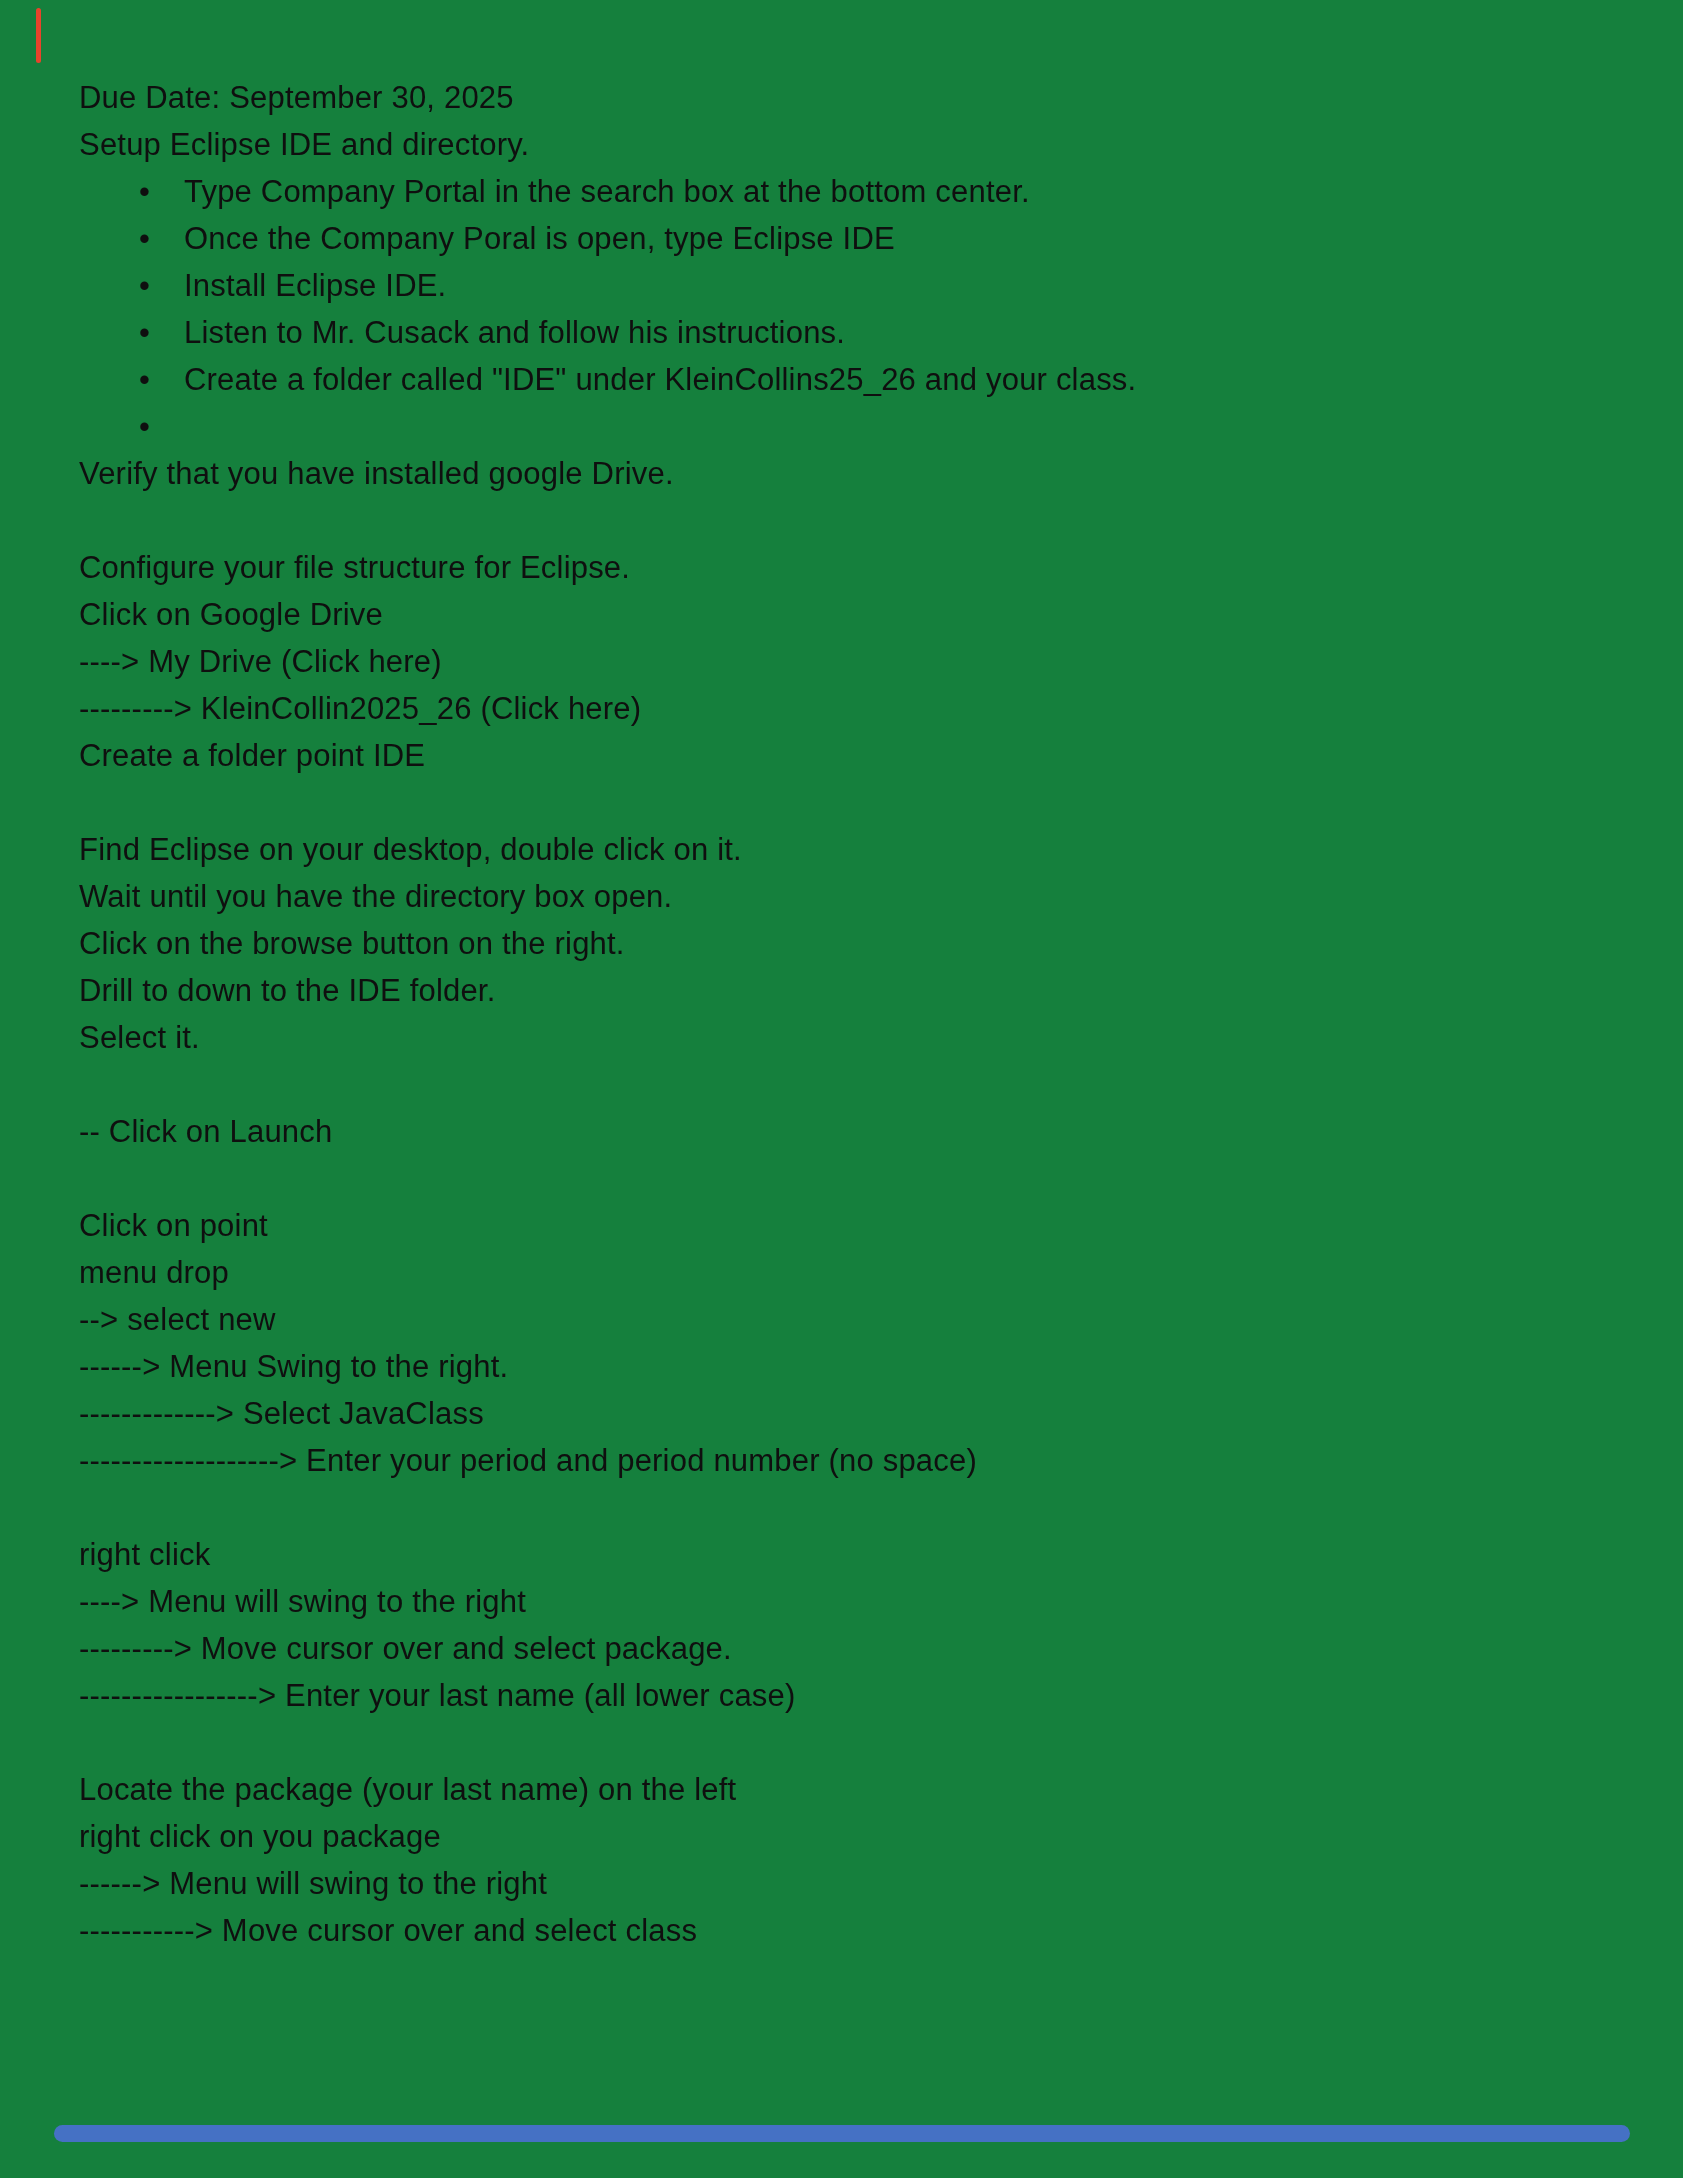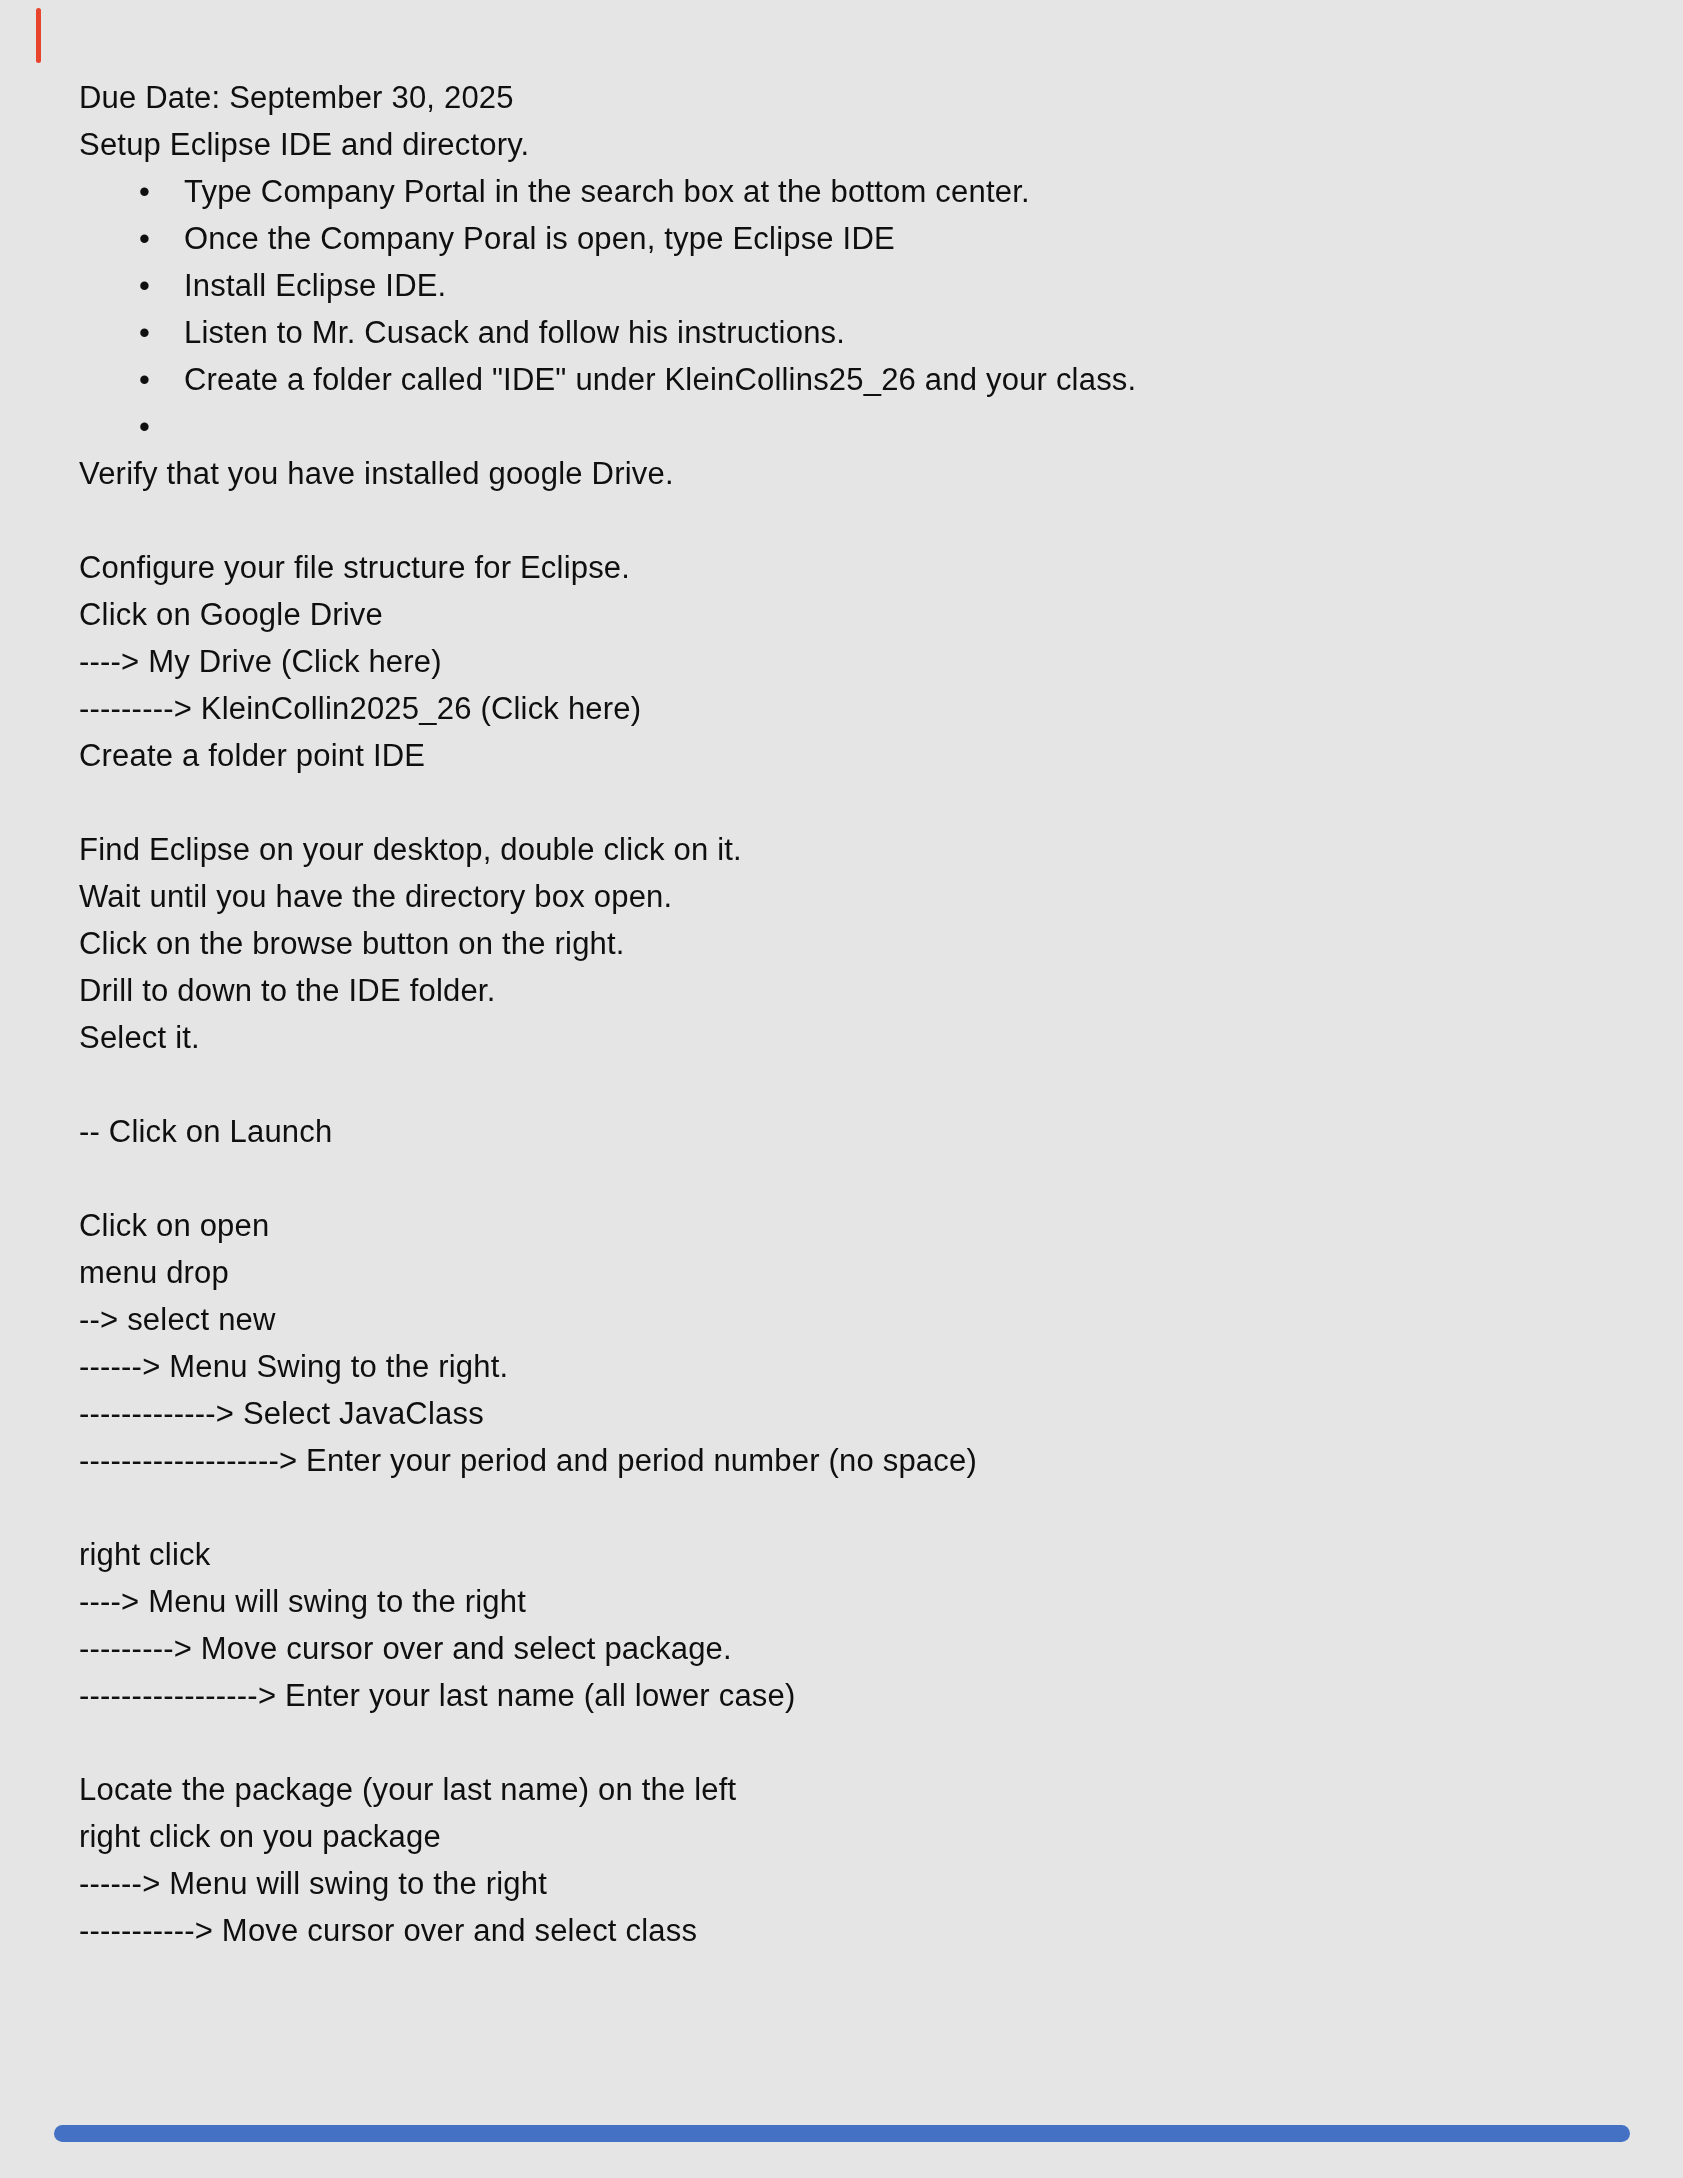--- a/index.html
+++ b/index.html
@@ -56,21 +56,21 @@
     left: 54px;
     top: 2125px;
     width: 1576px;
     height: 17px;
     border-radius: 9px;
   }
 </style>
 </head>
 <body>
 
-<div class="page" style="background: #e5e5e5; color: rgb(15, 15, 15);">
+<div class="page" style="background: #15803d; color: rgb(15, 15, 15);">
   <div class="ink ink-red" style="background: rgb(232, 67, 43);"></div>
   <div class="doc-body" id="doc-body">
       <div class="line">Due Date: September 30, 2025</div>
       <div class="line">Setup Eclipse IDE and directory.</div>
       <div class="line bullet"><span class="dot">•</span><span class="txt">Type Company Portal in the search box at the bottom center.</span></div>
       <div class="line bullet"><span class="dot">•</span><span class="txt">Once the Company Poral is open, type Eclipse IDE</span></div>
       <div class="line bullet"><span class="dot">•</span><span class="txt">Install Eclipse IDE.</span></div>
       <div class="line bullet"><span class="dot">•</span><span class="txt">Listen to Mr. Cusack and follow his instructions.</span></div>
       <div class="line bullet"><span class="dot">•</span><span class="txt">Create a folder called "IDE" under KleinCollins25_26 and your class.</span></div>
       <div class="line bullet"><span class="dot">•</span></div>
@@ -83,21 +83,21 @@
       <div class="line">Create a folder point IDE</div>
       <div class="line"></div>
       <div class="line">Find Eclipse on your desktop, double click on it.</div>
       <div class="line">Wait until you have the directory box open.</div>
       <div class="line">Click on the browse button on the right.</div>
       <div class="line">Drill to down to the IDE folder.</div>
       <div class="line">Select it.</div>
       <div class="line"></div>
       <div class="line">-- Click on Launch</div>
       <div class="line"></div>
-      <div class="line">Click on open</div>
+      <div class="line">Click on point</div>
       <div class="line">menu drop</div>
       <div class="line">--&gt; select new</div>
       <div class="line">------&gt; Menu Swing to the right.</div>
       <div class="line">-------------&gt; Select JavaClass</div>
       <div class="line">-------------------&gt; Enter your period and period number (no space)</div>
       <div class="line"></div>
       <div class="line">right click</div>
       <div class="line">----&gt; Menu will swing to the right</div>
       <div class="line">---------&gt; Move cursor over and select package.</div>
       <div class="line">-----------------&gt; Enter your last name (all lower case)</div>

